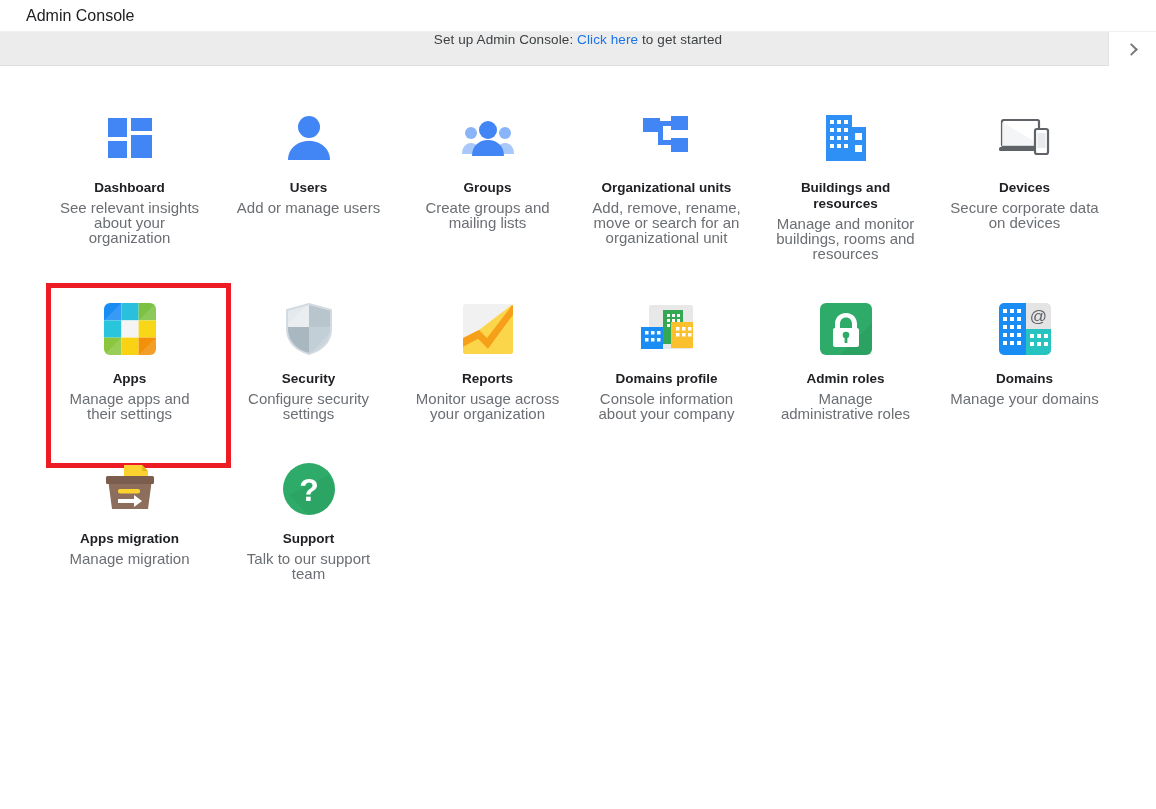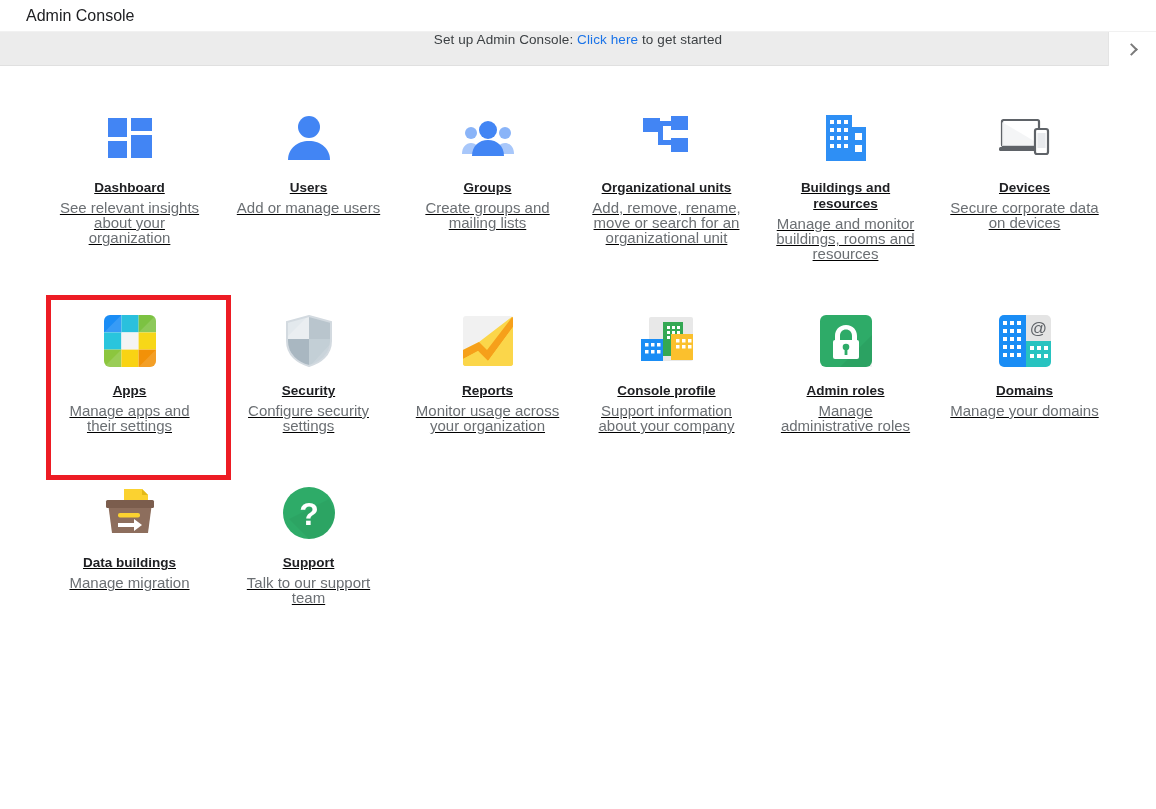--- a/index.html
+++ b/index.html
@@ -62,22 +62,21 @@
     margin-left: -3px;
   }
 
   
   .grid {
     padding: 22px 0 0 0;
     display: grid;
     grid-template-columns: repeat(6, 179px);
     justify-content: start;
     margin-left: 40px;
-    row-gap: 16px;
-    text-decoration: underline;
+    row-gap: 4px;
   }
   .tile {
     width: 179px;
     padding: 22px 6px 14px 6px;
     display: flex;
     flex-direction: column;
     align-items: center;
     cursor: pointer;
     text-align: center;
     position: relative;
@@ -321,22 +320,22 @@
     <g fill="#ffffff">
       <rect x="4" y="26" width="3.5" height="3.5"></rect>
             <rect x="10" y="26" width="3.5" height="3.5"></rect>
             <rect x="16" y="26" width="3.5" height="3.5"></rect>
       <rect x="4" y="33" width="3.5" height="3.5"></rect>
             <rect x="10" y="33" width="3.5" height="3.5"></rect>
             <rect x="16" y="33" width="3.5" height="3.5"></rect>
     </g>
   </svg>
 </div>
-      <div class="t-label">Console profile</div>
-      <div class="t-desc">Support information about your company</div>
+      <div class="t-label">Domains profile</div>
+      <div class="t-desc">Console information about your company</div>
     </div>
     <div class="tile">
       <div class="icon-wrap">
   <svg width="52" height="52" viewBox="0 0 52 52">
     <rect x="0" y="0" width="52" height="52" rx="6" fill="#2eab68"></rect>
     <path d="M52 20 L52 52 L20 52 Z" fill="#000000" opacity="0.05"></path>
     <path d="M26 10 c-7 0 -11 5 -11 11 l0 6 5 0 0 -6 c0 -4 2.5 -6.5 6 -6.5 s6 2.5 6 6.5 l0 6 5 0 0 -6 c0 -6 -4 -11 -11 -11 z" fill="#ffffff"></path>
     <rect x="13" y="25" width="26" height="19" rx="2" fill="#ffffff"></rect>
     <circle cx="26" cy="32" r="3.3" fill="#2eab68"></circle>
     <rect x="24.6" y="33" width="2.8" height="7" fill="#2eab68"></rect>
@@ -391,21 +390,21 @@
       <div class="icon-wrap">
   <svg width="52" height="48" viewBox="0 0 52 48">
     <path d="M20 0 L38 0 L44 6 L44 17 L20 17 Z" fill="#fbd230"></path>
     <path d="M38 0 L44 6 L38 6 Z" fill="#e3b91a"></path>
     <path d="M4 14 L48 14 L44 44 L8 44 Z" fill="#8d6e5d"></path>
     <rect x="2" y="11" width="48" height="8" rx="1.5" fill="#7b5d4d"></rect>
     <rect x="14" y="24" width="22" height="4.5" rx="2" fill="#fbd230"></rect>
     <path d="M14 34 L30 34 L30 30 L38 36 L30 42 L30 38 L14 38 Z" fill="#ffffff"></path>
   </svg>
 </div>
-      <div class="t-label">Data buildings</div>
+      <div class="t-label">Apps migration</div>
       <div class="t-desc">Manage migration</div>
     </div>
     <div class="tile">
       <div class="icon-wrap">
   <svg width="52" height="52" viewBox="0 0 52 52">
     <circle cx="26" cy="26" r="26" fill="#2eab68"></circle>
     <path d="M52 26 A26 26 0 0 1 26 52 L6 32 L46 12 Z" fill="#000000" opacity="0.04"></path>
     <text x="26" y="38" font-family="Liberation Sans, sans-serif" font-size="32" font-weight="bold" fill="#ffffff" text-anchor="middle">?</text>
   </svg>
 </div>

